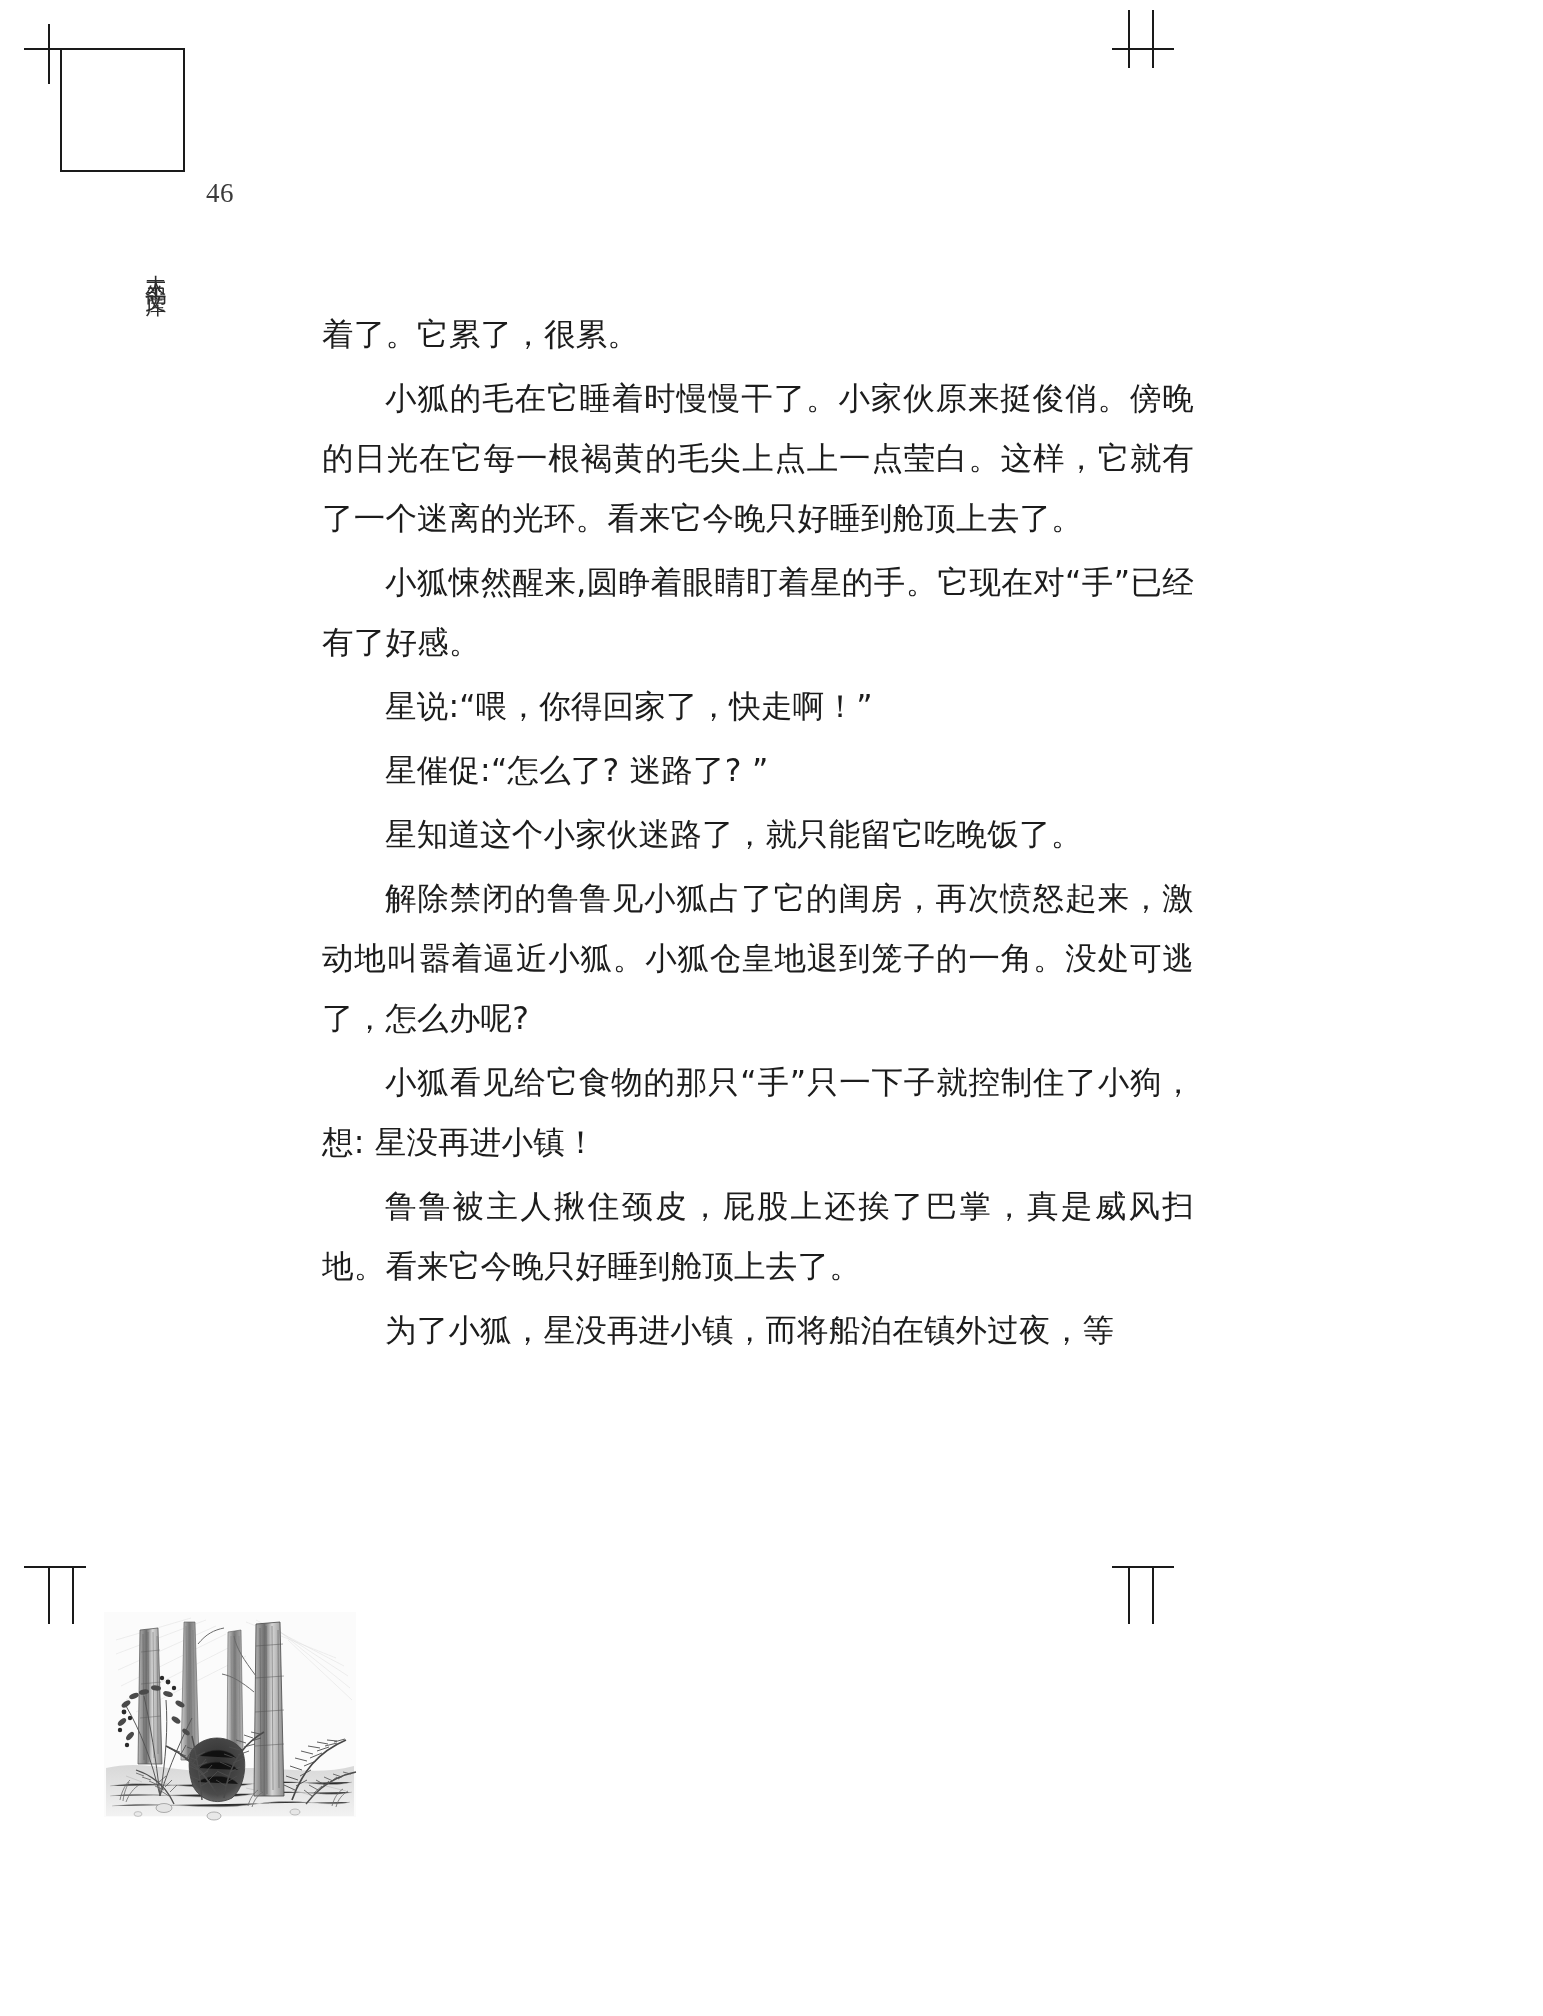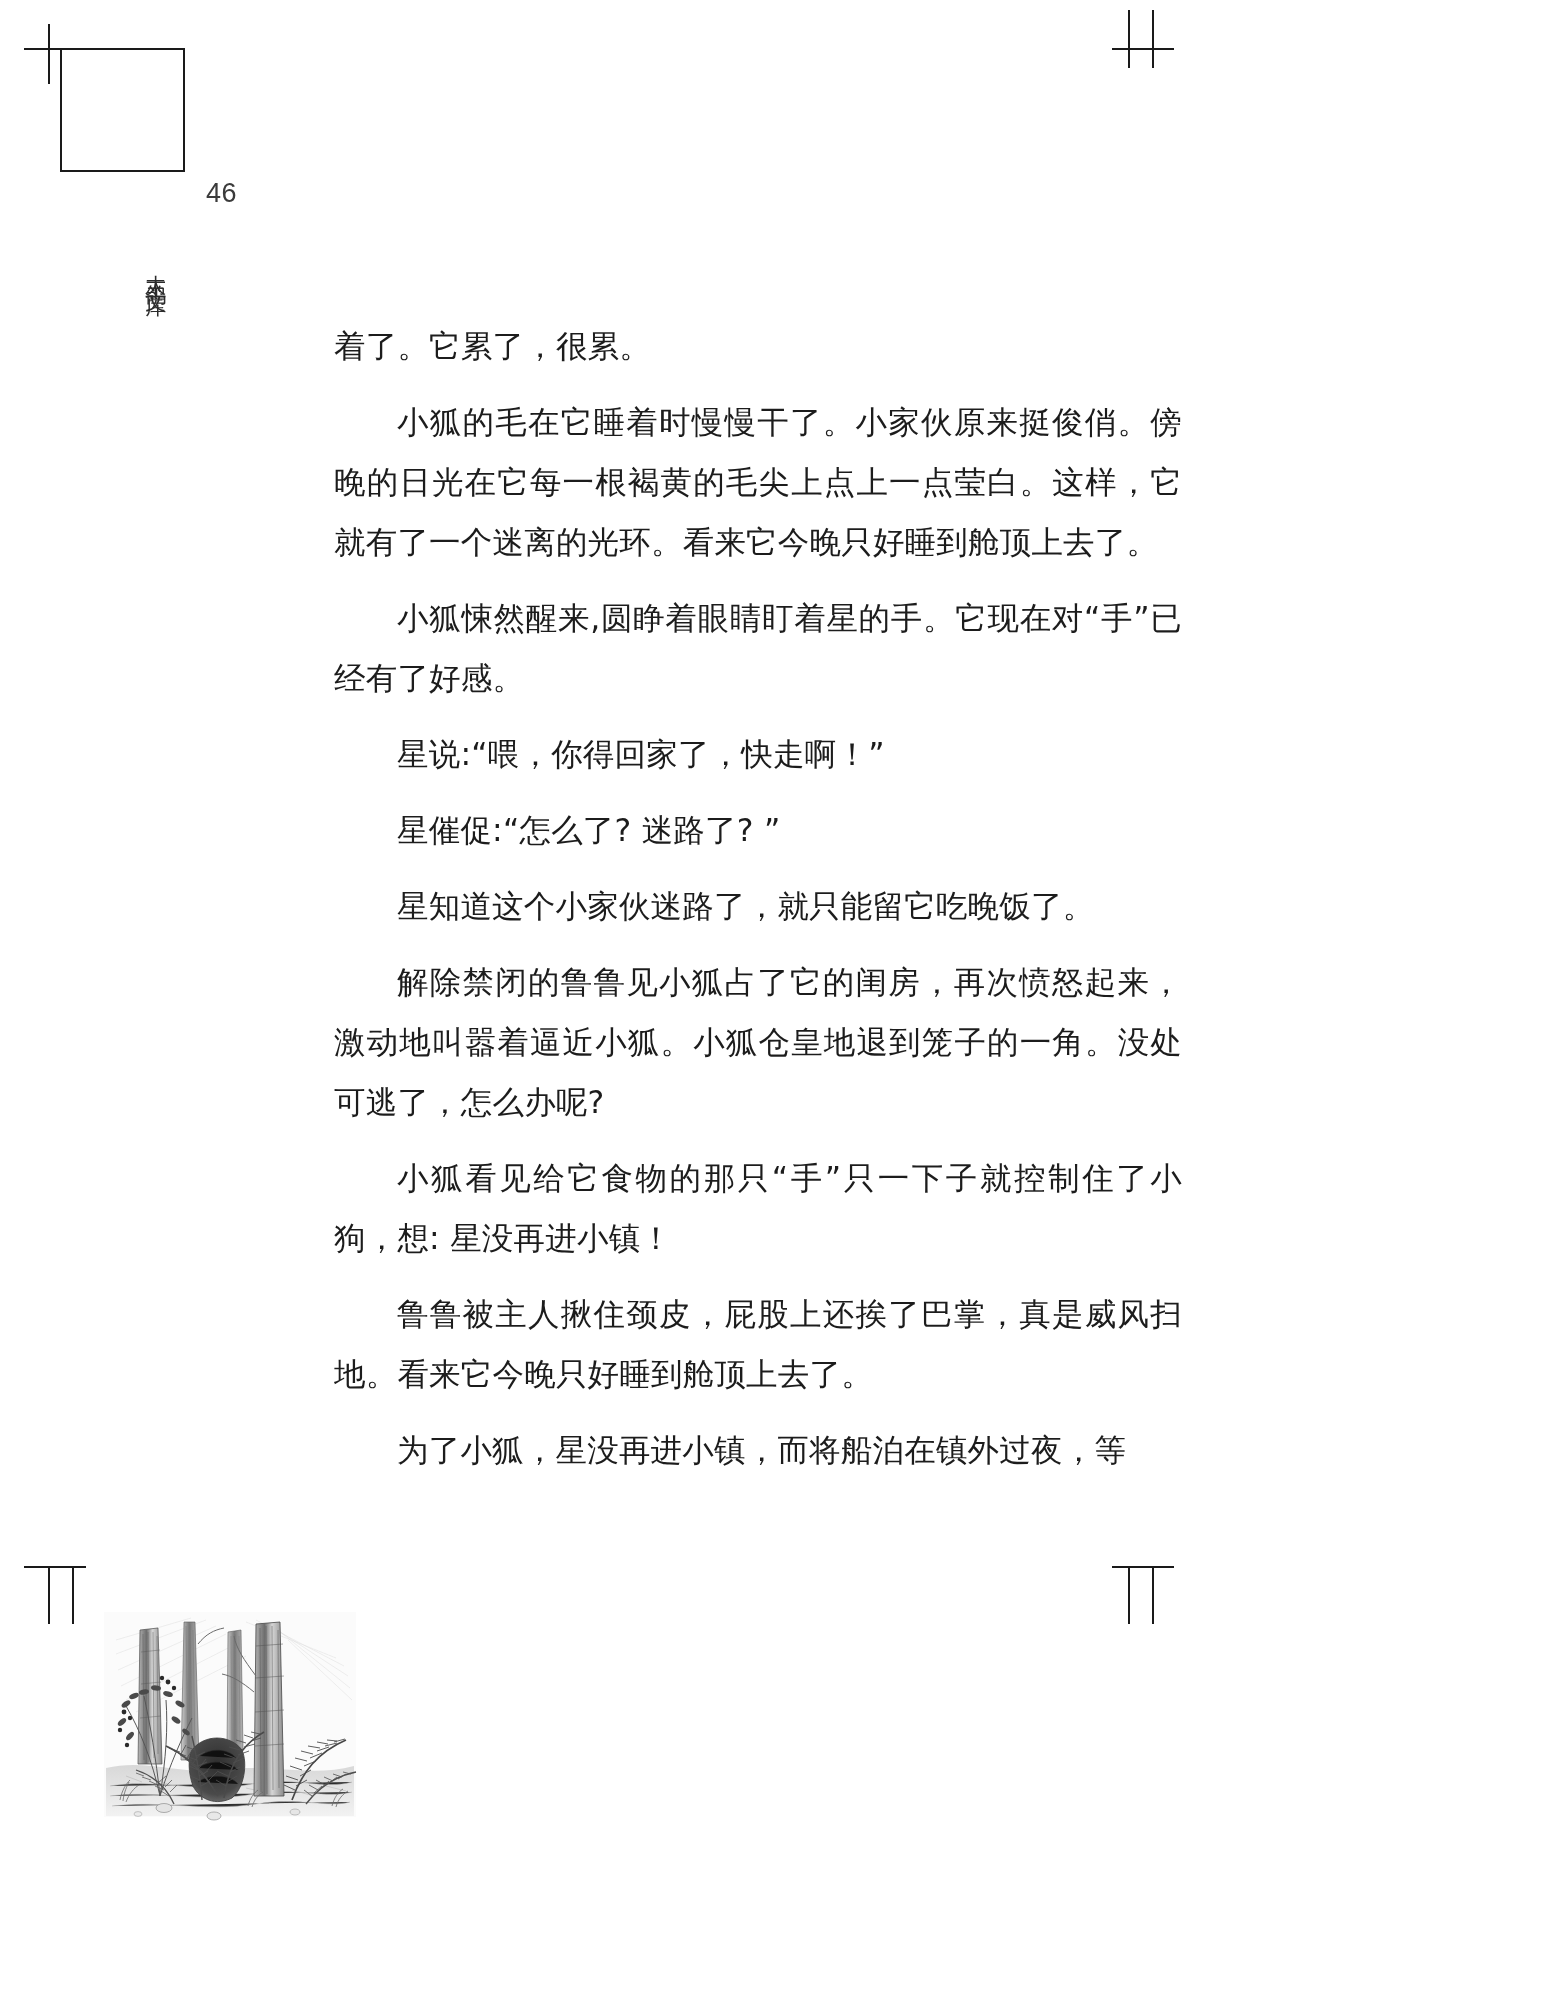--- a/index.html
+++ b/index.html
@@ -55,21 +55,21 @@
   #cm-br { left: 0; top: 0; }
   #cm-br .h1 { left: 1112px; top: 1566px; width: 62px; }
   #cm-br .v1 { left: 1128px; top: 1566px; height: 58px; }
   #cm-br .v2 { left: 1152px; top: 1566px; height: 58px; }
 
   
   #folio {
     position: absolute;
     left: 206px;
     top: 178px;
-    font-family: Liberation Sans, sans-serif;
+    font-family: Liberation Serif, serif;
     font-size: 27px;
     color: #3b3b3b;
     letter-spacing: 0.5px;
   }
 
   
   #series-mark {
     position: absolute;
     left: 140px;
     top: 258px;
@@ -90,21 +90,21 @@
     width: 880px;
     font-size: 31.5px;
     line-height: 60px;
     color: #1c1c1c;
     text-align: justify;
     text-justify: inter-character;
     font-family: "DejaVu Sans", "Liberation Sans", sans-serif;
     font-weight: 400;
   }
   #body-text p {
-    margin: 16px;
+    margin: 4px;
     padding: 0;
     text-indent: 2em;
     letter-spacing: 0.2px;
   }
   #body-text p.noindent { text-indent: 0; }
 
   
   #illustration {
     position: absolute;
     left: 96px;

